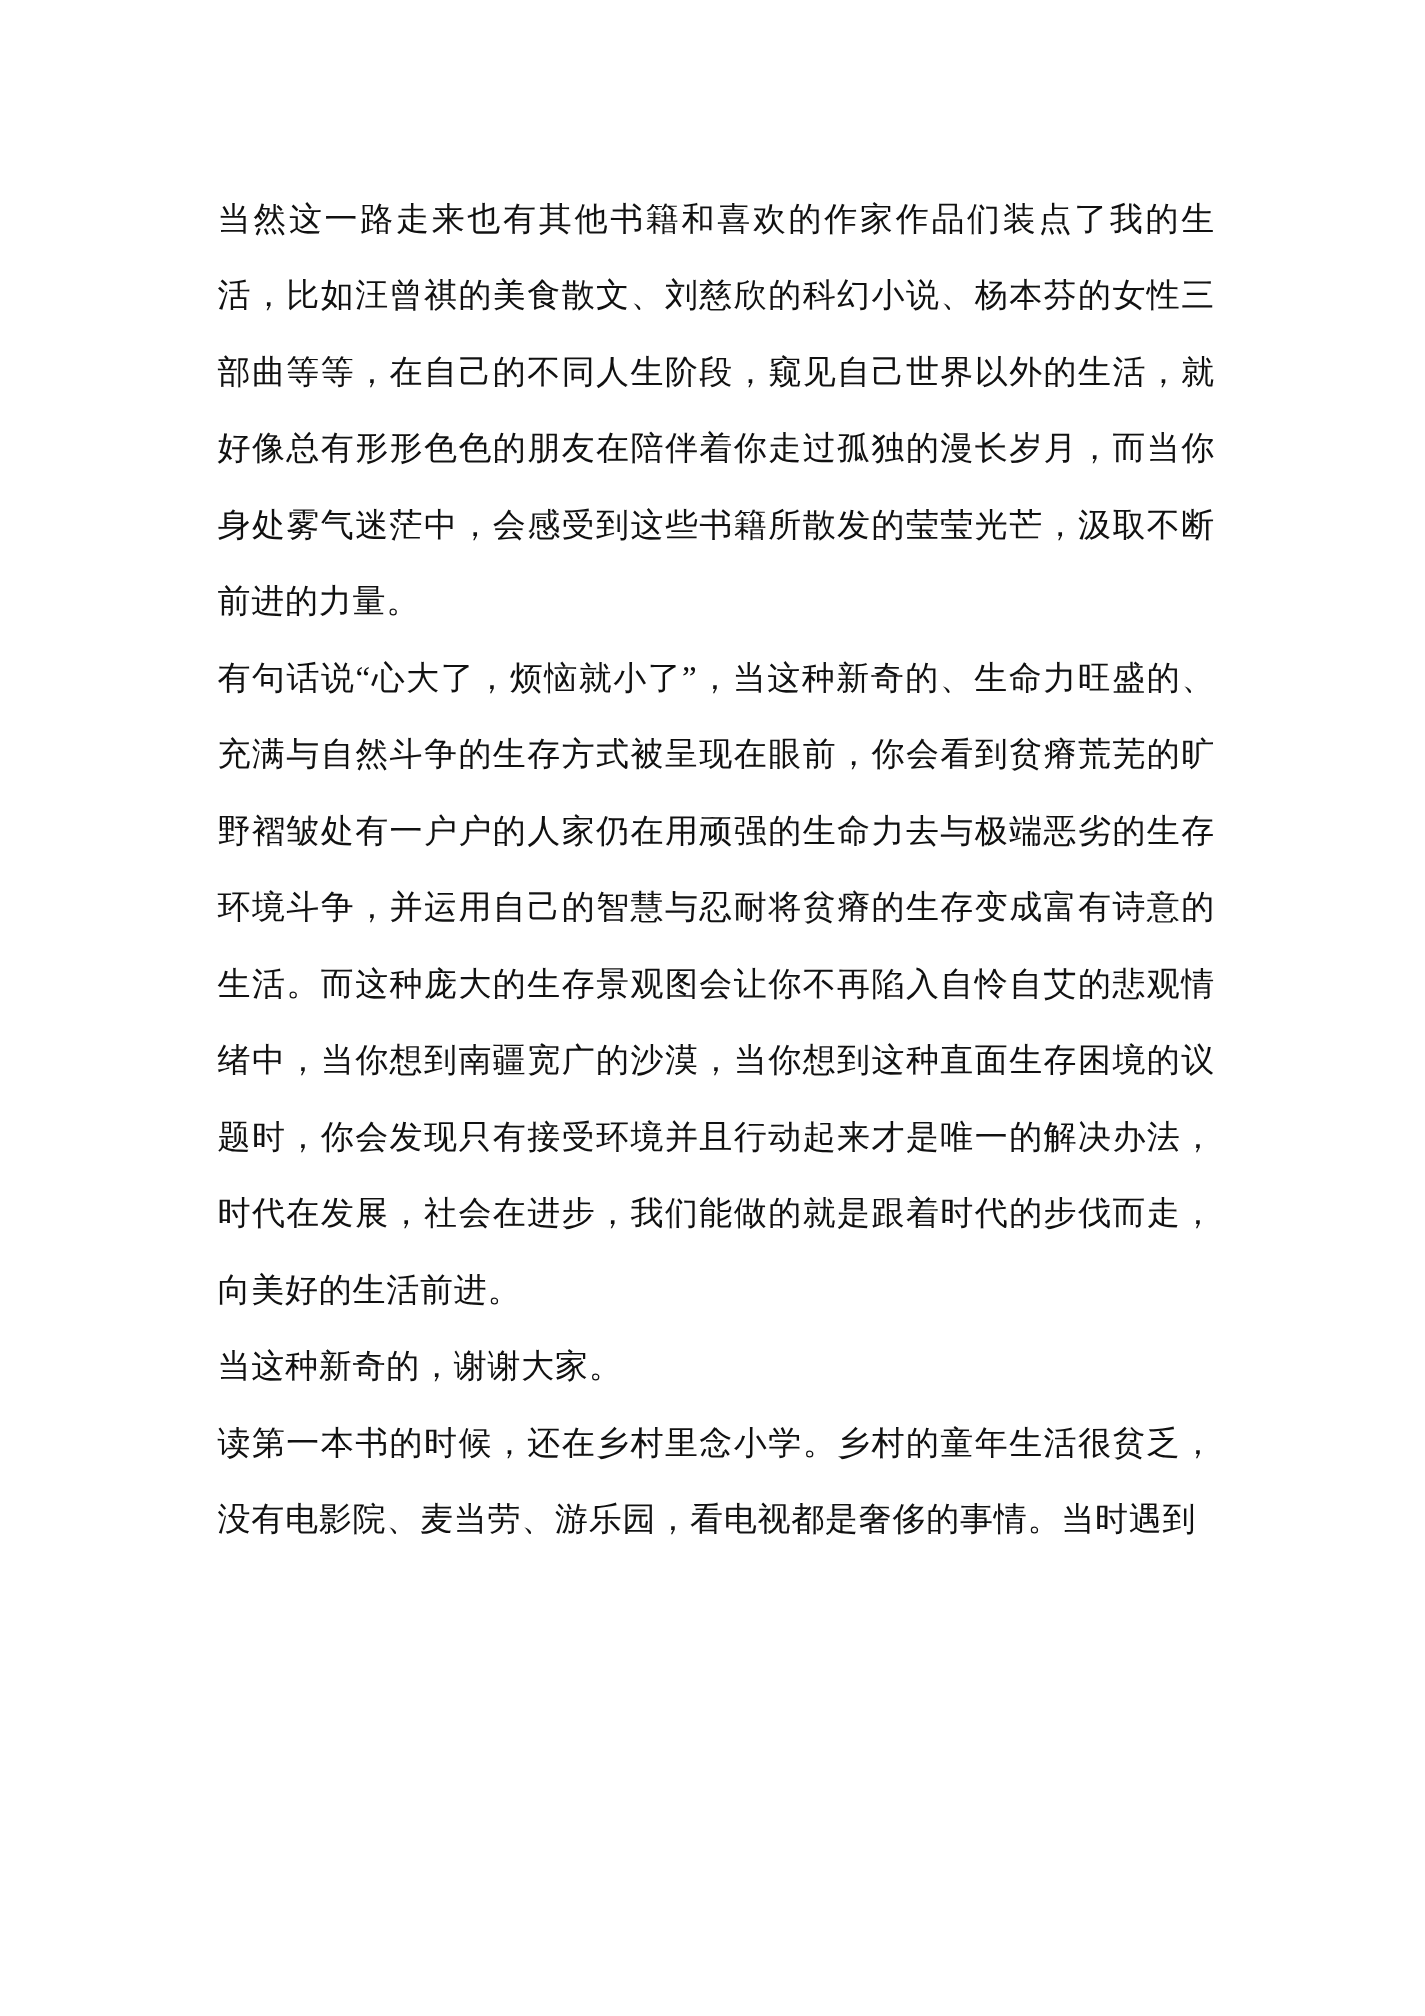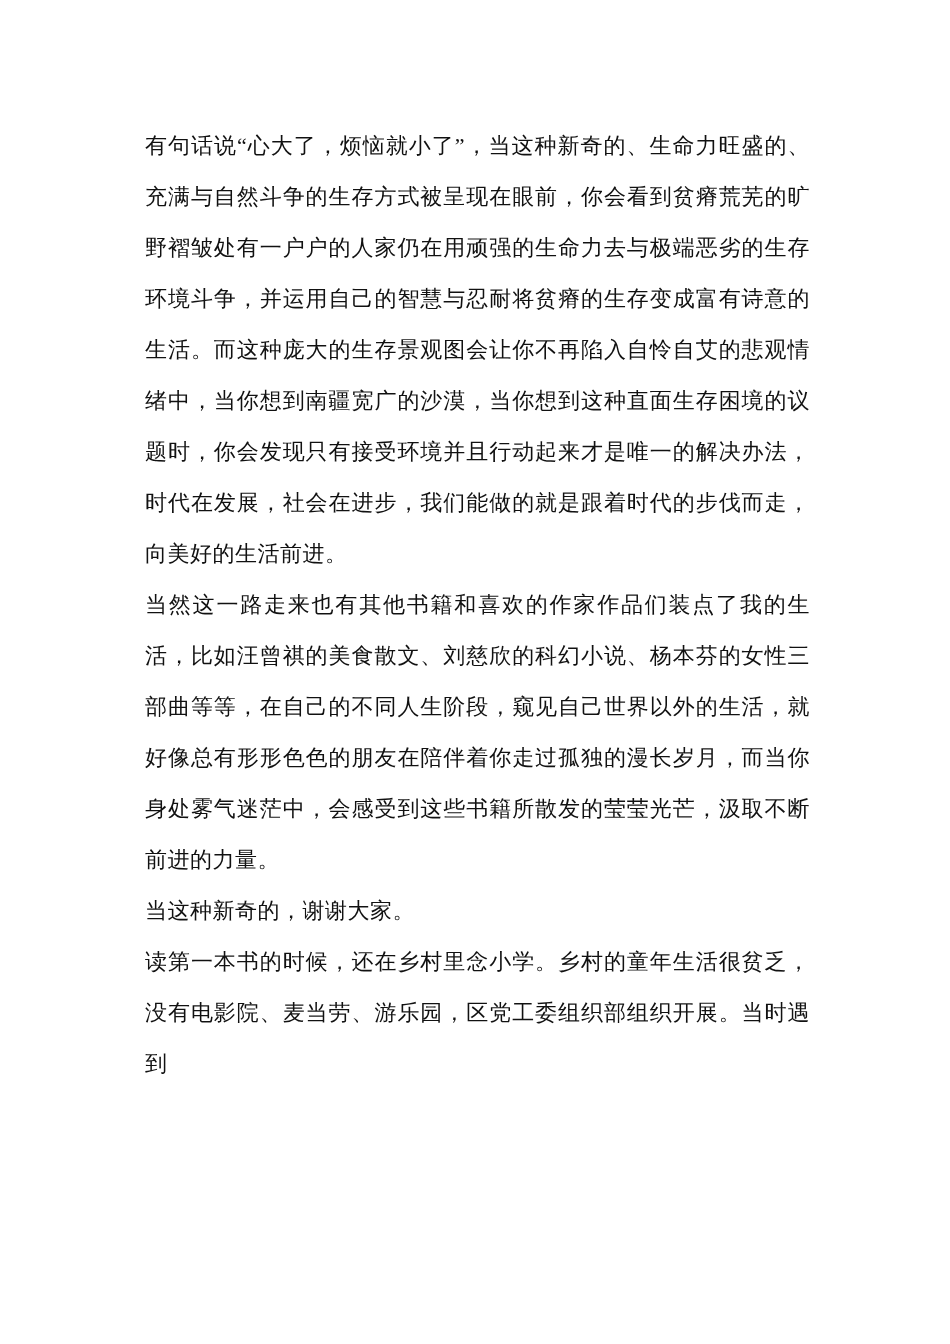--- a/index.html
+++ b/index.html
@@ -30,18 +30,18 @@
     letter-spacing: 0.5px;
     word-break: break-all;
     color: #111111;
   }
 </style>
 </head>
 <body>
 
 <div class="page">
   <div class="doc-body">
+    <p>当然这一路走来也有其他书籍和喜欢的作家作品们装点了我的生活，比如汪曾祺的美食散文、刘慈欣的科幻小说、杨本芬的女性三部曲等等，在自己的不同人生阶段，窥见自己世界以外的生活，就好像总有形形色色的朋友在陪伴着你走过孤独的漫长岁月，而当你身处雾气迷茫中，会感受到这些书籍所散发的莹莹光芒，汲取不断前进的力量。</p>
     <p>有句话说“心大了，烦恼就小了”，当这种新奇的、生命力旺盛的、充满与自然斗争的生存方式被呈现在眼前，你会看到贫瘠荒芜的旷野褶皱处有一户户的人家仍在用顽强的生命力去与极端恶劣的生存环境斗争，并运用自己的智慧与忍耐将贫瘠的生存变成富有诗意的生活。而这种庞大的生存景观图会让你不再陷入自怜自艾的悲观情绪中，当你想到南疆宽广的沙漠，当你想到这种直面生存困境的议题时，你会发现只有接受环境并且行动起来才是唯一的解决办法，时代在发展，社会在进步，我们能做的就是跟着时代的步伐而走，向美好的生活前进。</p>
-    <p>当然这一路走来也有其他书籍和喜欢的作家作品们装点了我的生活，比如汪曾祺的美食散文、刘慈欣的科幻小说、杨本芬的女性三部曲等等，在自己的不同人生阶段，窥见自己世界以外的生活，就好像总有形形色色的朋友在陪伴着你走过孤独的漫长岁月，而当你身处雾气迷茫中，会感受到这些书籍所散发的莹莹光芒，汲取不断前进的力量。</p>
     <p>当这种新奇的，谢谢大家。</p>
-    <p>读第一本书的时候，还在乡村里念小学。乡村的童年生活很贫乏，没有电影院、麦当劳、游乐园，区党工委组织部组织开展。当时遇到</p>
+    <p>读第一本书的时候，还在乡村里念小学。乡村的童年生活很贫乏，没有电影院、麦当劳、游乐园，看电视都是奢侈的事情。当时遇到</p>
   </div>
 </div>
 
 </body></html>

